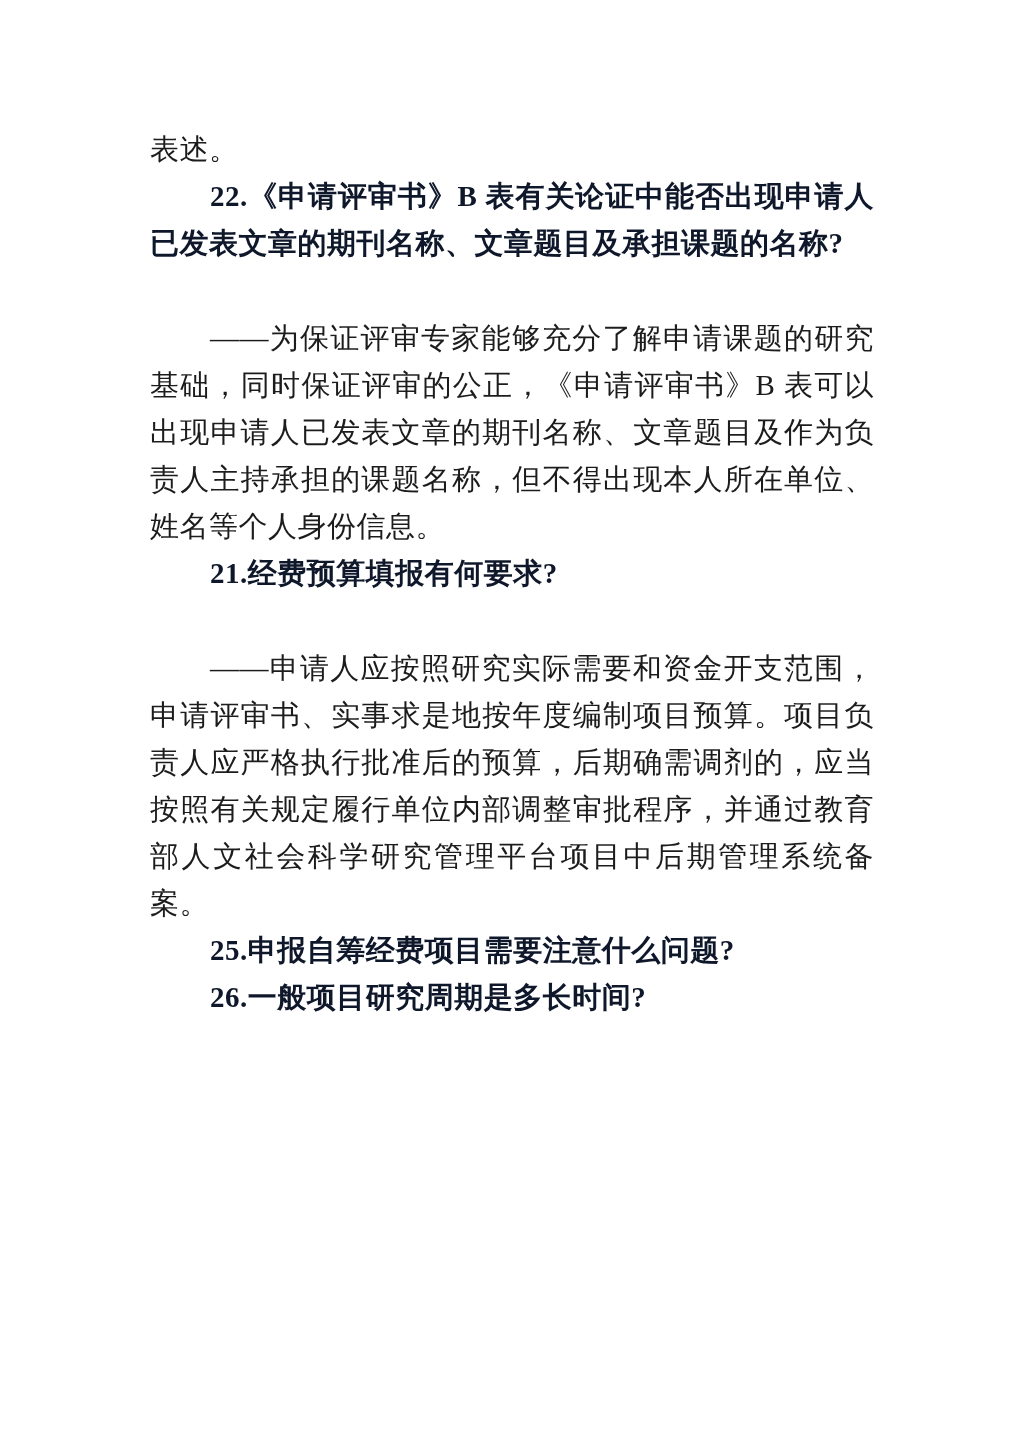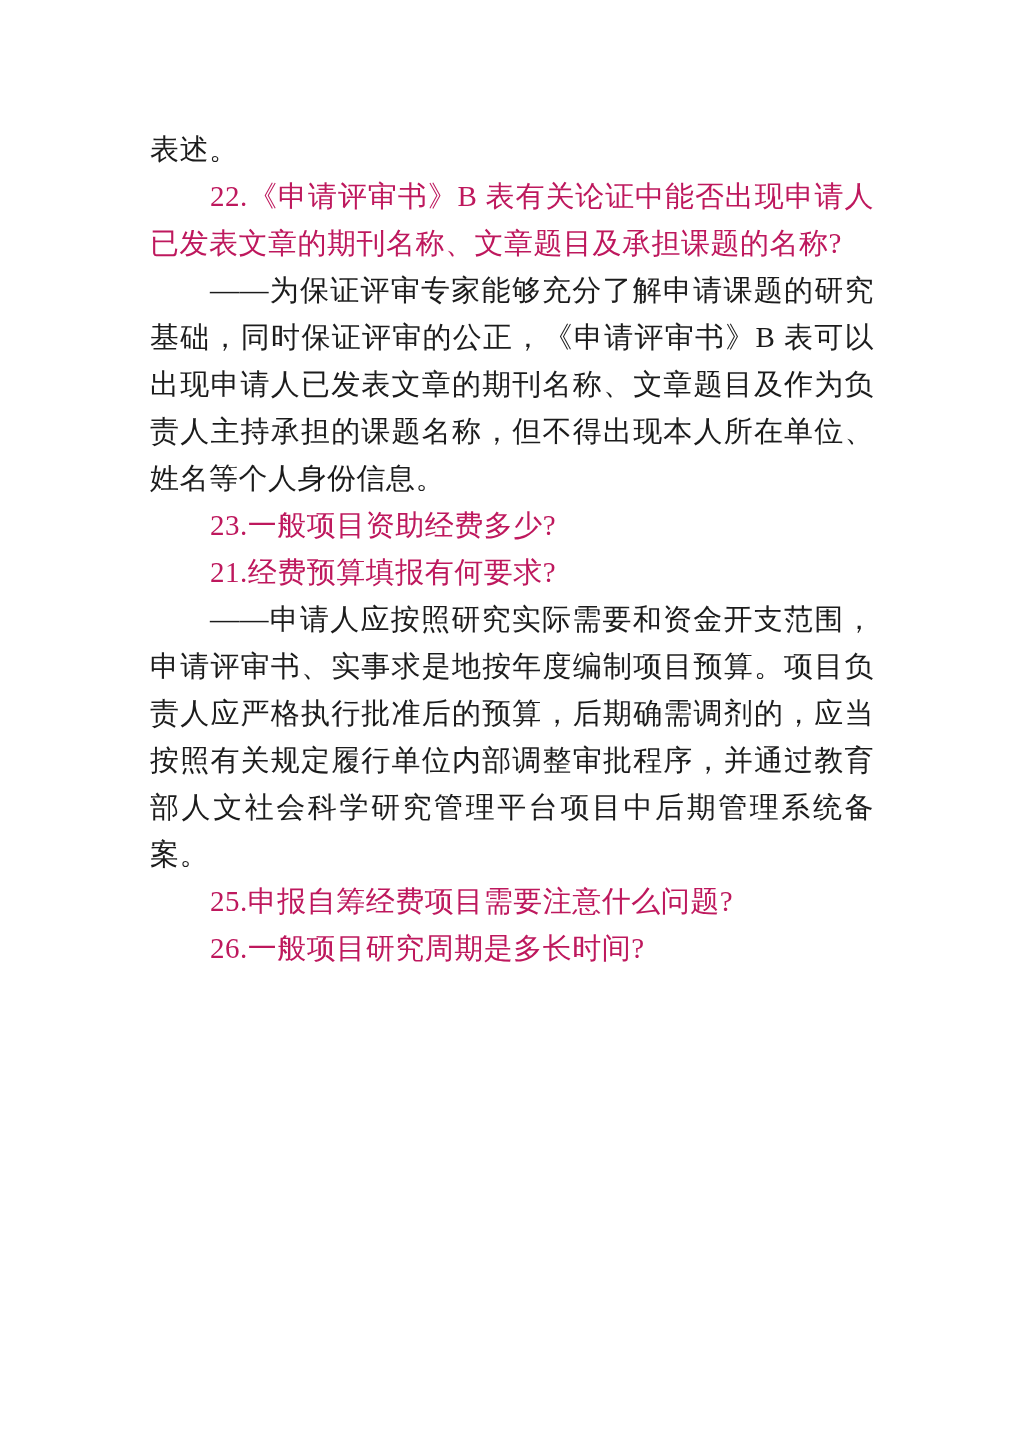--- a/index.html
+++ b/index.html
@@ -27,41 +27,41 @@
     letter-spacing: 0.5px;
     text-align: justify;
   }
   .para {
     margin: 0;
   }
   .para-continuation {
     text-indent: 0;
   }
   .para-question {
-    font-weight: normal;
+    font-weight: bold;
     text-indent: 60px;
-    color: #be185d;
+    color: #0f172a;
   }
   .para-answer {
     text-indent: 60px;
+    margin-top: 48px;
   }
 </style>
 </head>
 <body>
 
 <div class="page">
   <div class="doc-body">
 
     <p class="para para-continuation">表述。</p>
 
     <p class="para para-question">22.《申请评审书》B 表有关论证中能否出现申请人已发表文章的期刊名称、文章题目及承担课题的名称?</p>
 
     <p class="para para-answer">——为保证评审专家能够充分了解申请课题的研究基础，同时保证评审的公正，《申请评审书》B 表可以出现申请人已发表文章的期刊名称、文章题目及作为负责人主持承担的课题名称，但不得出现本人所在单位、姓名等个人身份信息。</p>
 
-    <p class="para para-question">23.一般项目资助经费多少?</p>
 
 
     <p class="para para-question">21.经费预算填报有何要求?</p>
 
     <p class="para para-answer">——申请人应按照研究实际需要和资金开支范围，申请评审书、实事求是地按年度编制项目预算。项目负责人应严格执行批准后的预算，后期确需调剂的，应当按照有关规定履行单位内部调整审批程序，并通过教育部人文社会科学研究管理平台项目中后期管理系统备案。</p>
 
     <p class="para para-question">25.申报自筹经费项目需要注意什么问题?</p>
 
 
     <p class="para para-question">26.一般项目研究周期是多长时间?</p>

